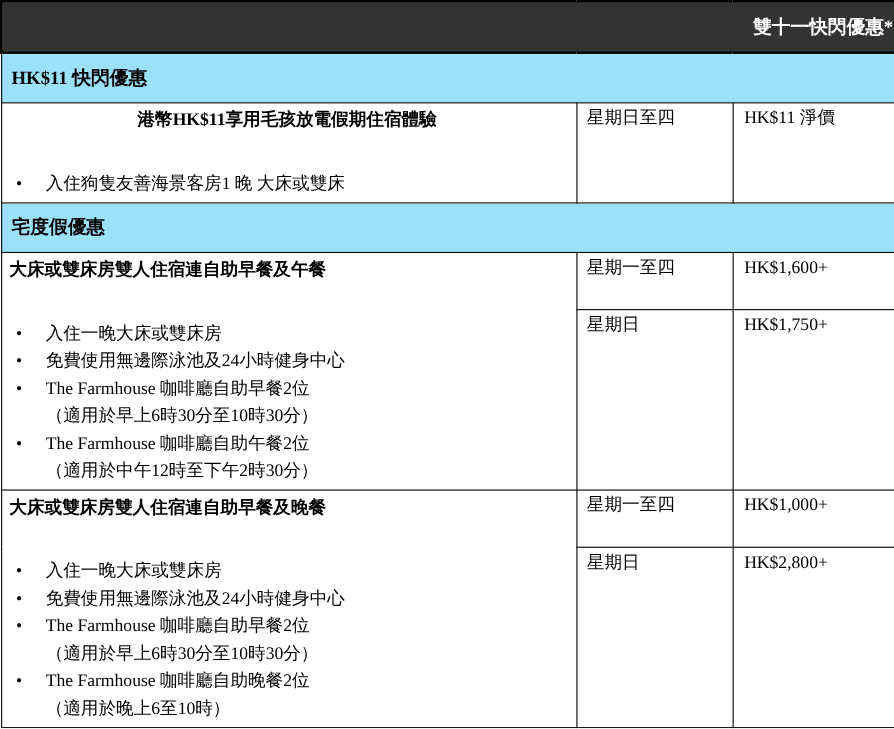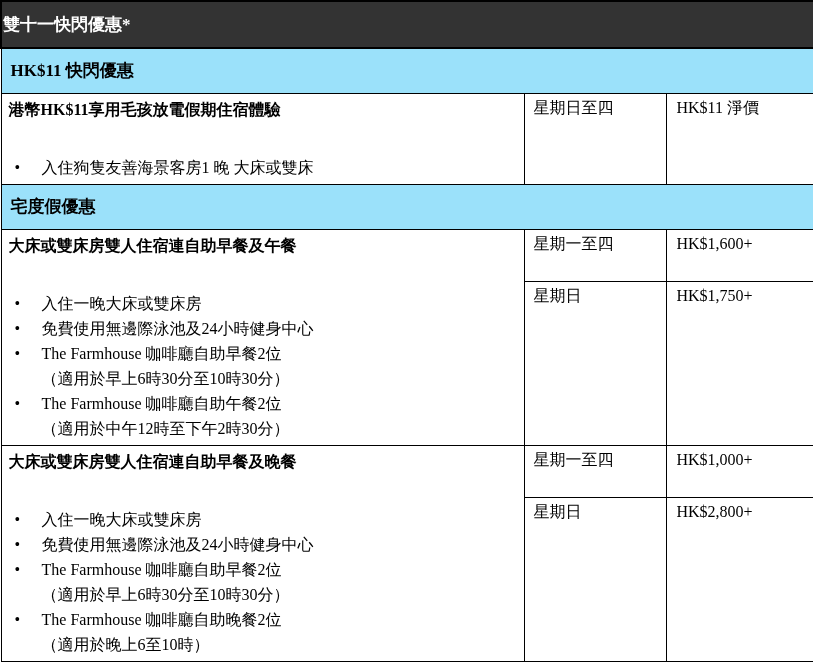--- a/index.html
+++ b/index.html
@@ -22,21 +22,21 @@
     line-height: 24px;
     box-sizing: border-box;
     overflow: hidden;
   }
   
   tr.row-header td {
     background: #333333;
     color: #ffffff;
     font-weight: bold;
     font-size: 17px;
-    text-align: left;
+    text-align: right;
     vertical-align: middle;
     height: 47px;
     border-width: 2px;
   }
   
   tr.row-section td {
     background: #9BE1FA;
     font-weight: bold;
     font-size: 17px;
     vertical-align: middle;
@@ -46,20 +46,21 @@
   
   td.cell-desc {
     padding: 3px 10px 4px 7px;
   }
   .offer-title {
     line-height: 25px;
     font-weight: bold;
   }
   .offer-title.bold {
     font-weight: bold;
+    text-align: center;
   }
   .bullets {
     margin-top: 33px;
   }
   .bullet {
     position: relative;
     padding-left: 33px;
     line-height: 25px;
     font-family: Liberation Serif, serif;
   }

